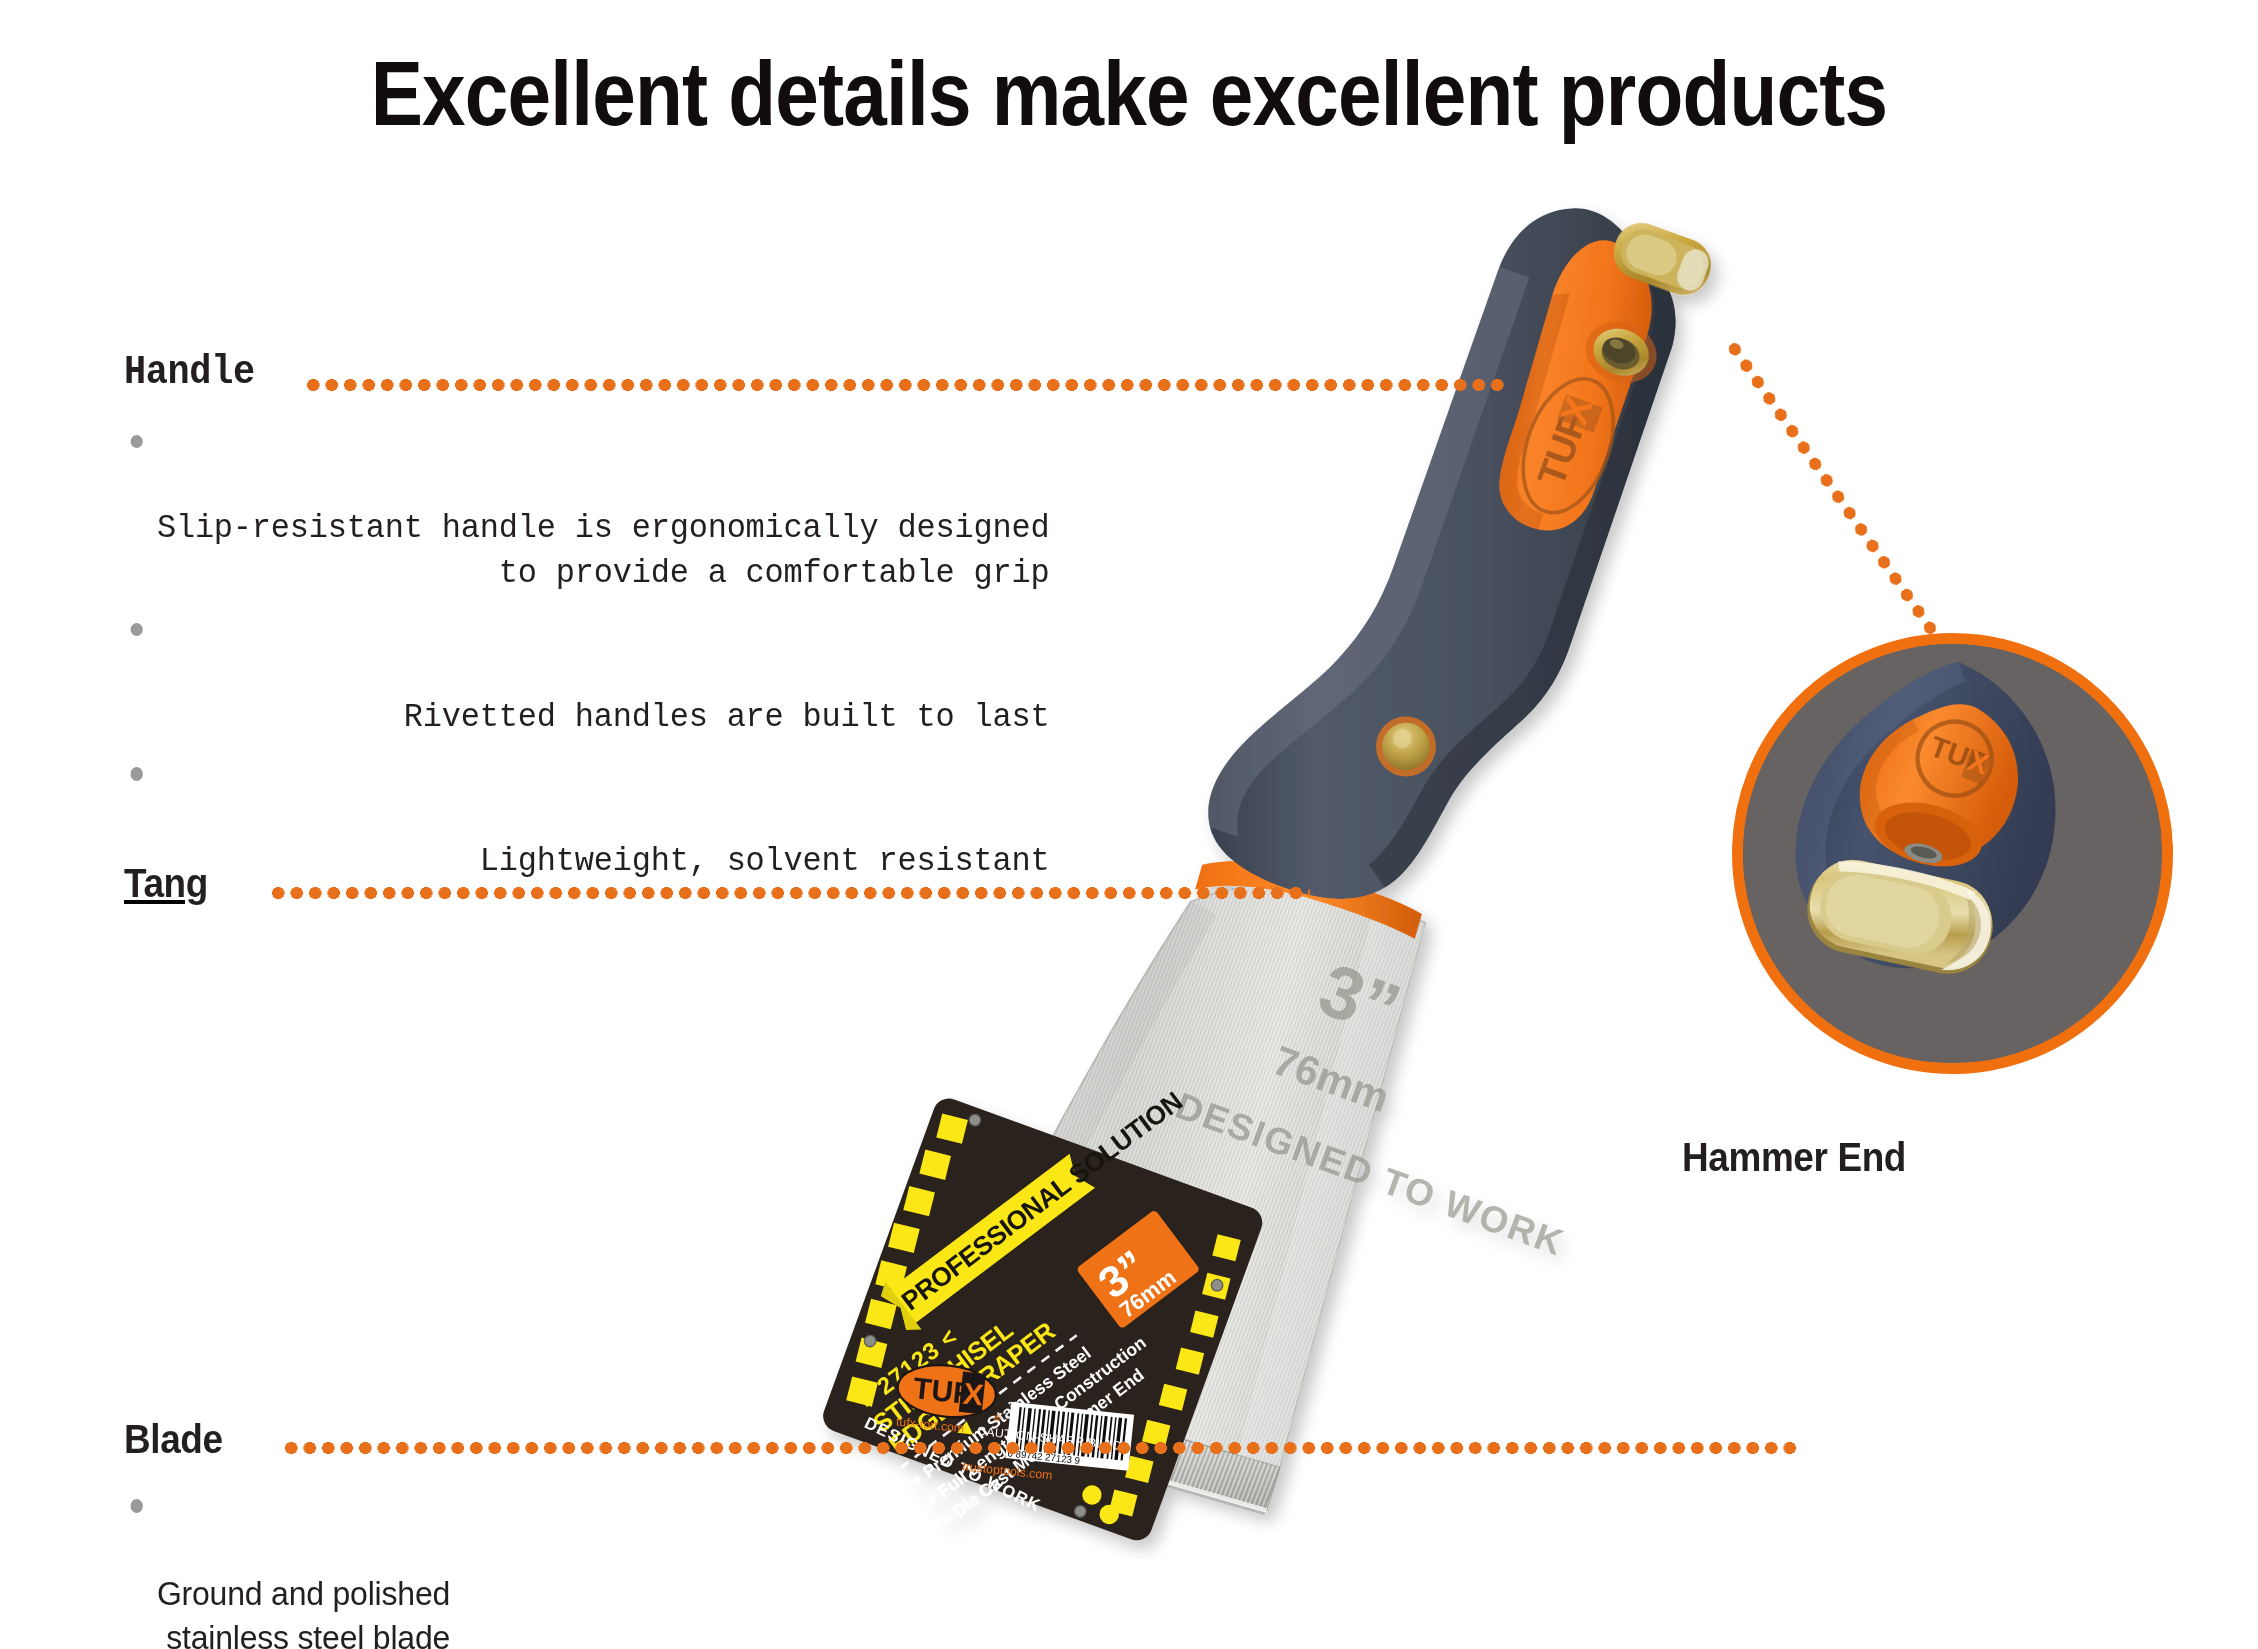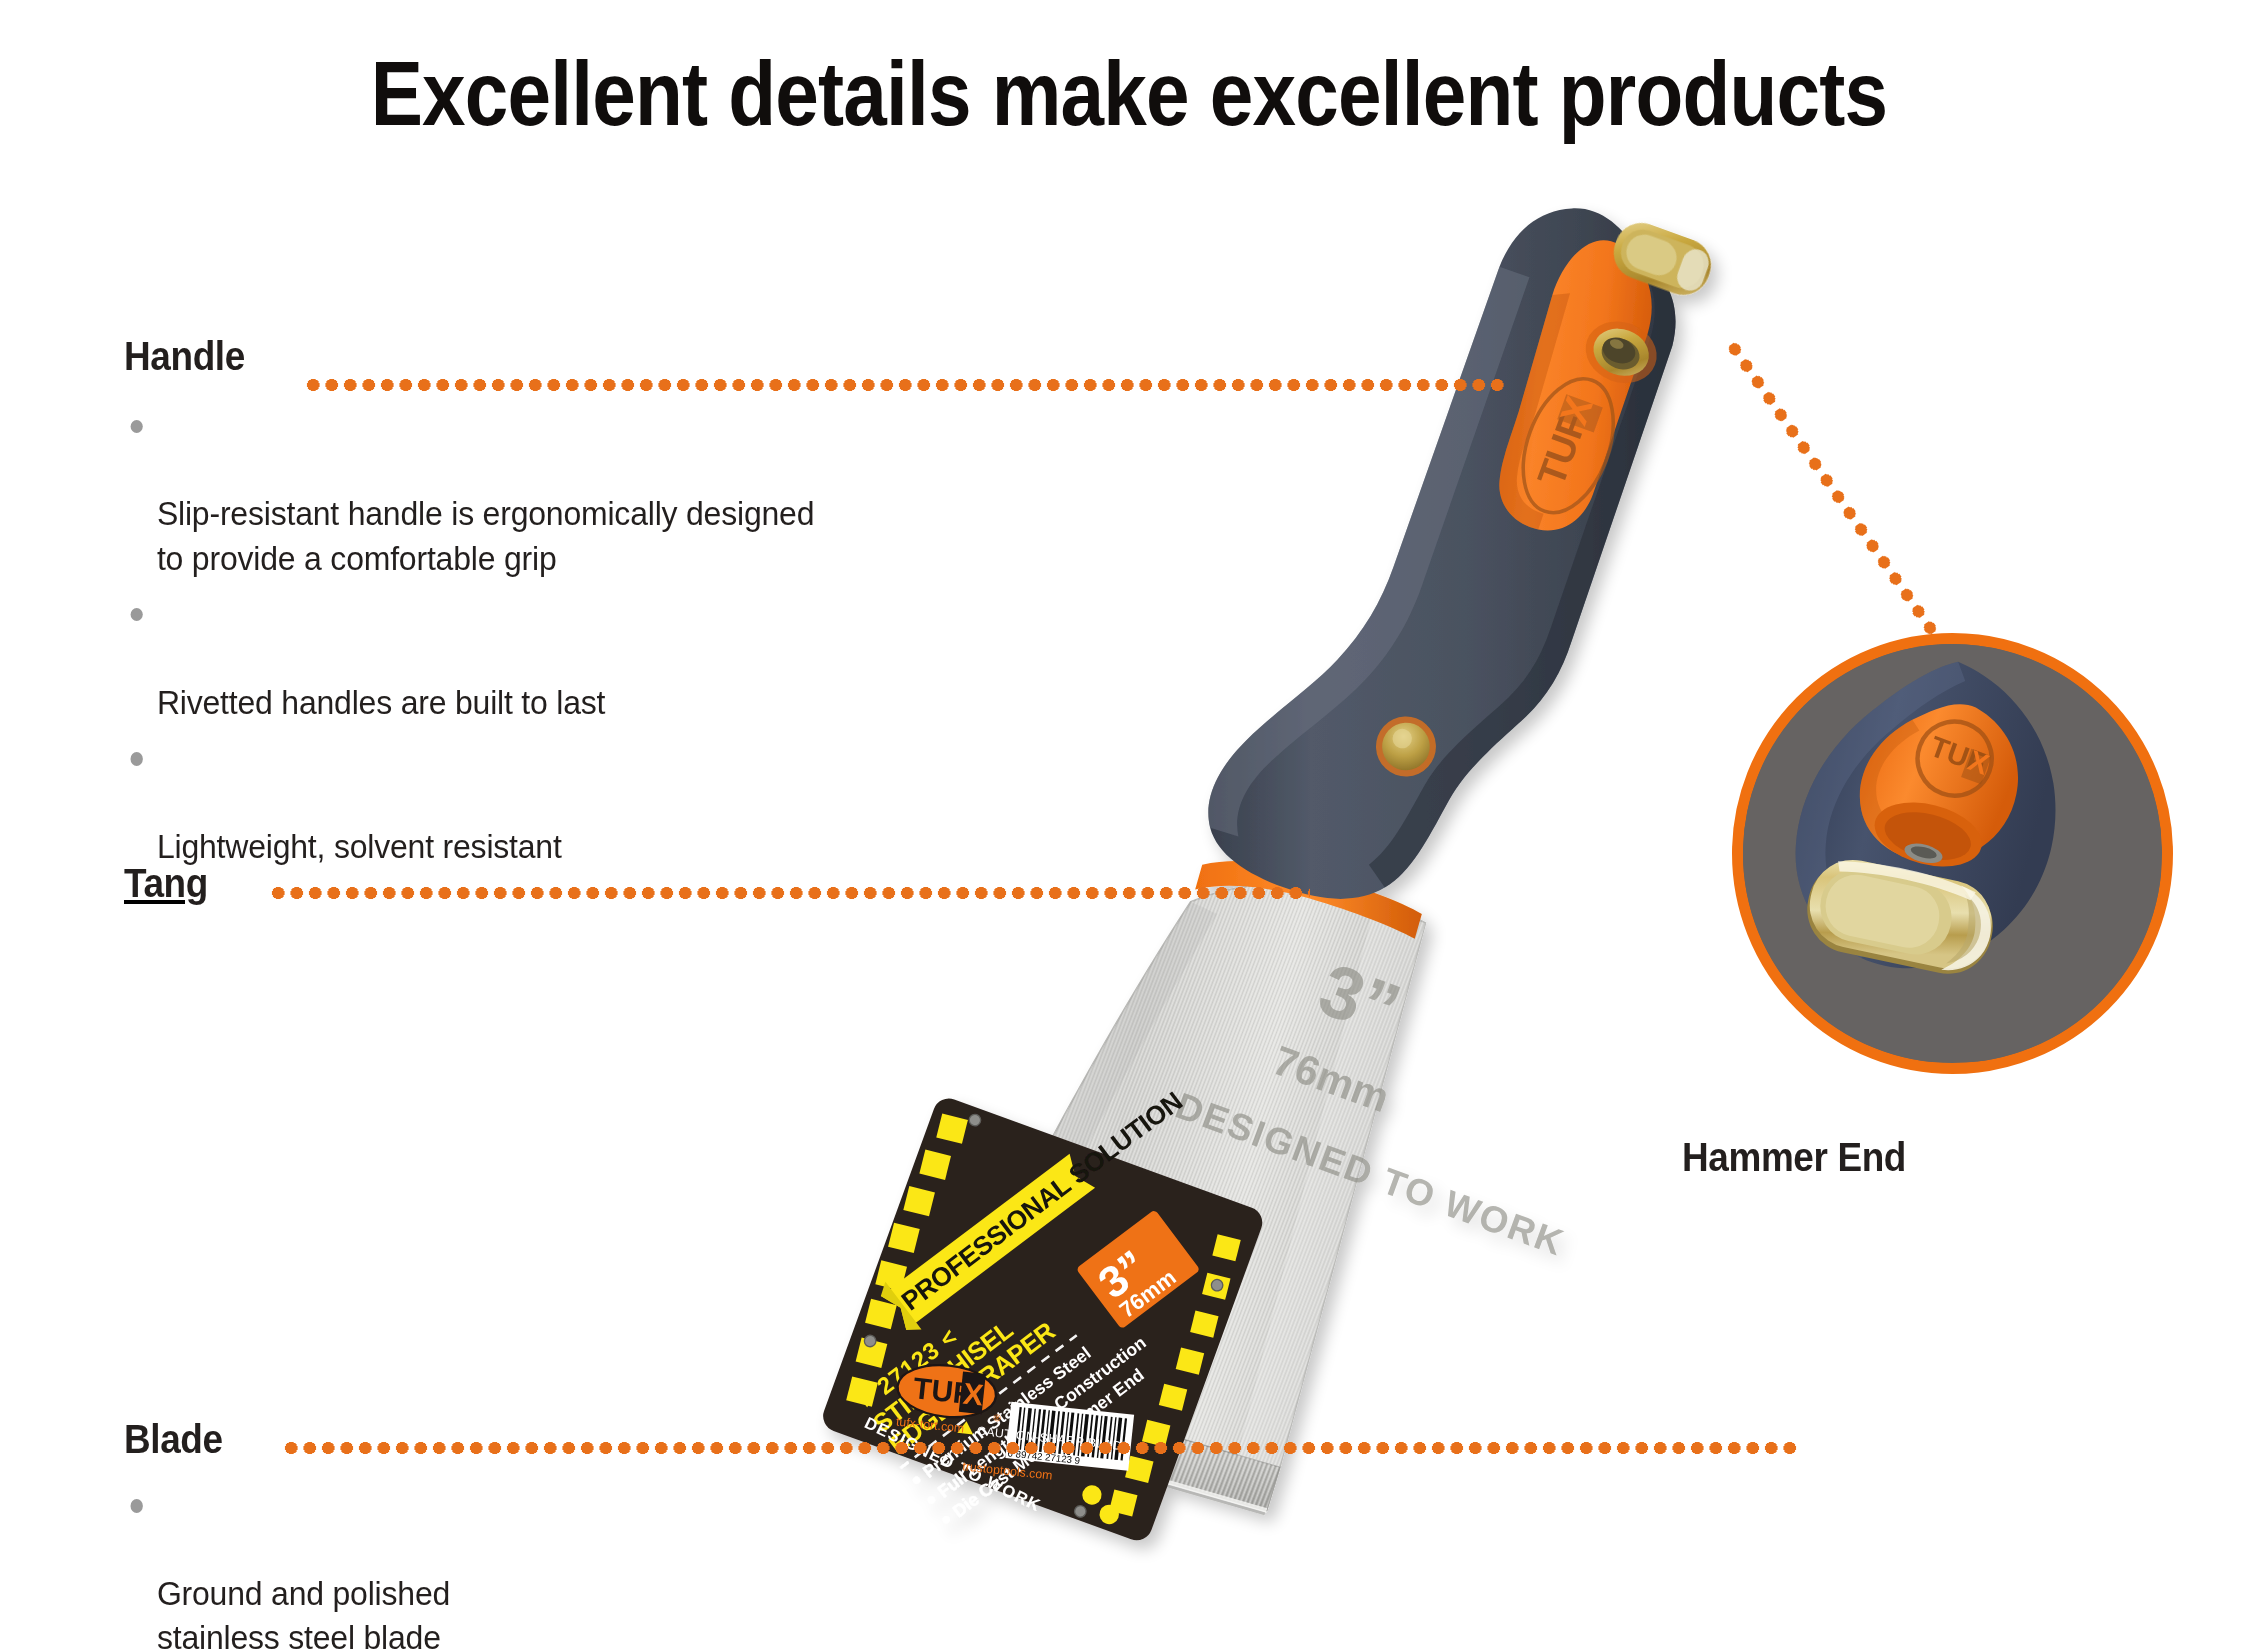--- a/index.html
+++ b/index.html
@@ -21,38 +21,38 @@
     white-space:nowrap;
   }
 
   
   .anno { position:absolute; }
   .anno-head {
     font-size:41px; font-weight:bold; color:#231f1e;
     letter-spacing:-0.4px; white-space:nowrap;
     transform:scaleX(0.9); transform-origin:left center;
   }
-  .anno-list { list-style:none; margin-top:19.4px; }
+  .anno-list { list-style:none; margin-top:19.4px;text-align:right; }
   .anno-list li {
     position:relative;
     padding-left:35px;
     font-size:34px; line-height:1.30; color:#231f1e;
     letter-spacing:-0.2px;
     transform:scaleX(0.94); transform-origin:left top;
     white-space:pre-line;
   }
   .anno-list li + li { margin-top:11.5px; }
   .bullet-dot {
     position:absolute; left:7px; top:17px;
     width:13.2px; height:13.2px; border-radius:50%;
     background:#9a9a9a;
   }
 
   
-  #anno-handle { left:124px; top:333px; }
+  #anno-handle { left:124px; top:349px;font-family:Liberation Mono, monospace; }
   #anno-handle .anno-list { margin-top:23px; }
   #anno-tang   { left:124px; top:860px;text-decoration:underline; }
   #anno-blade  { left:124px; top:1416px; }
   #anno-hammer { left:1682px; top:1134px; width:529px; }
   #anno-hammer .anno-list li { padding-left:40px; }
   #anno-hammer .bullet-dot { left:8.8px; }
 
   
   .leader {
     position:absolute; height:12.4px;

